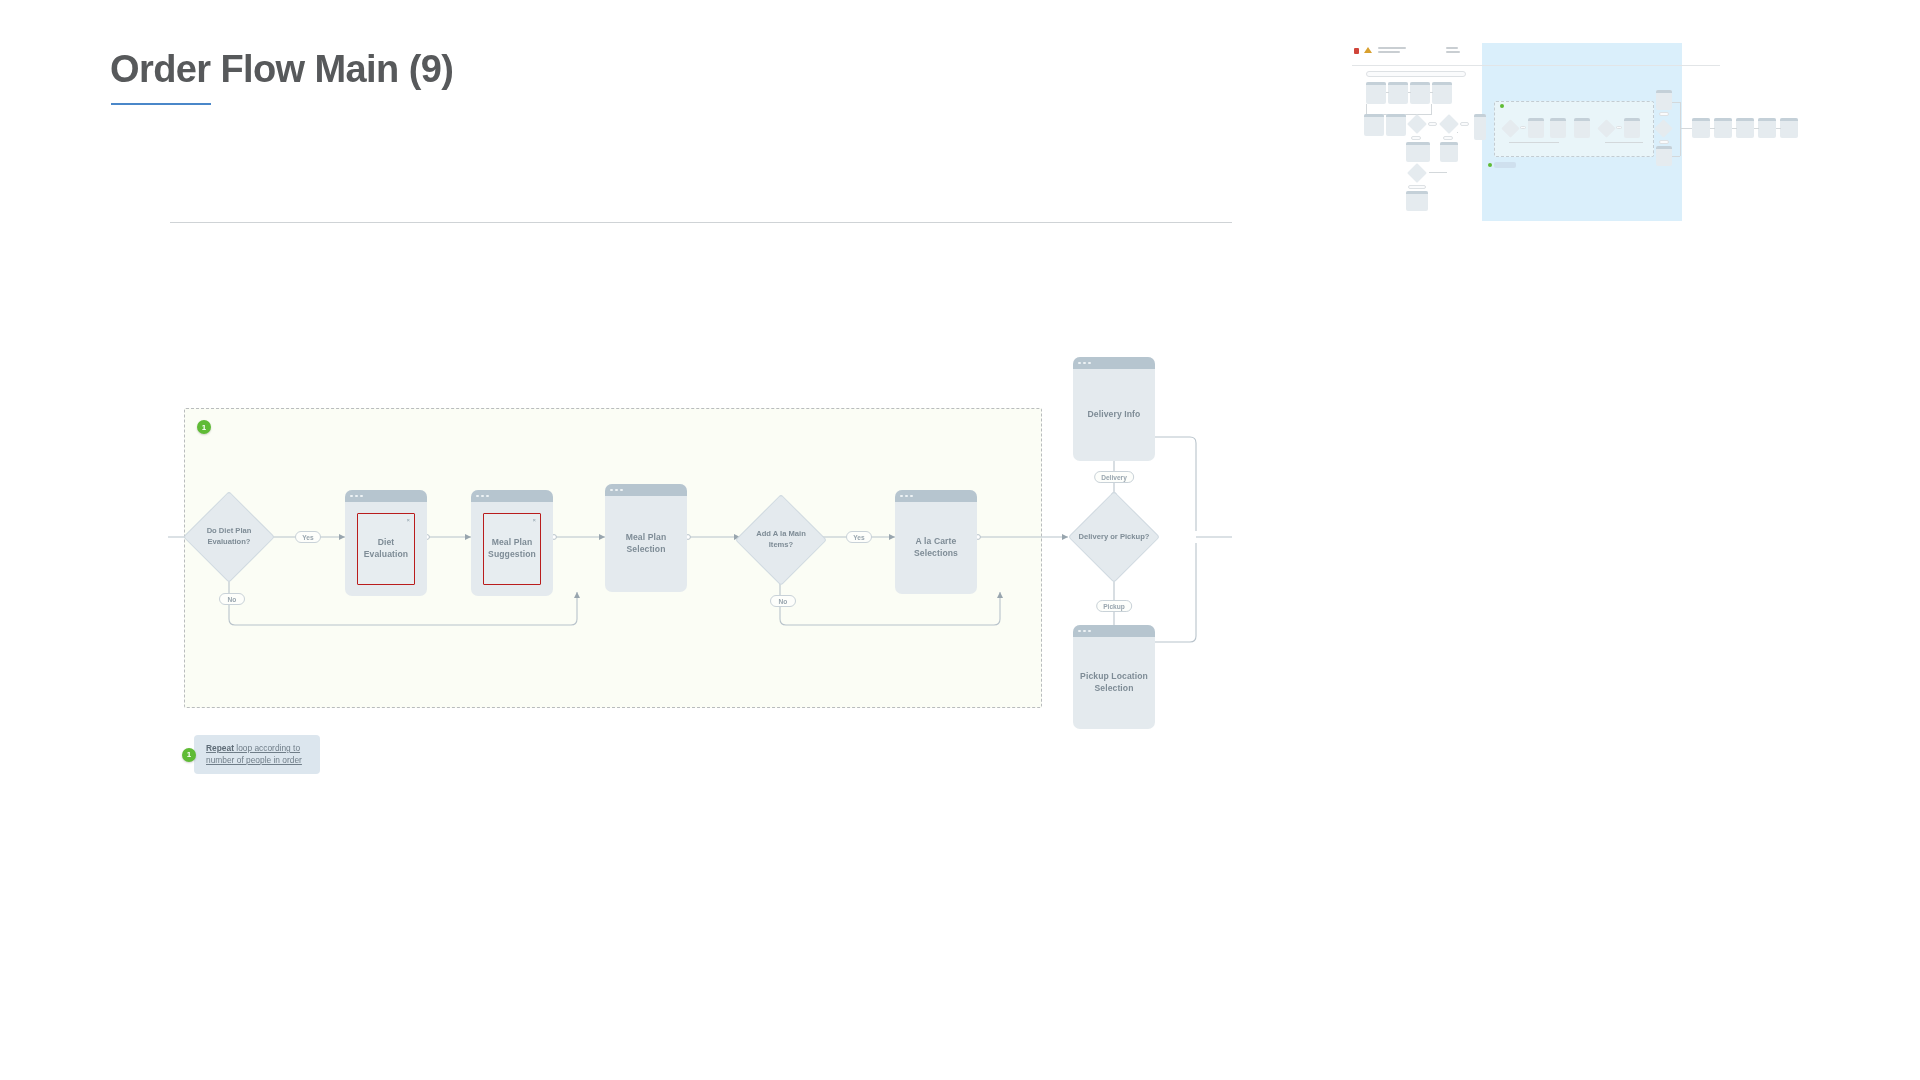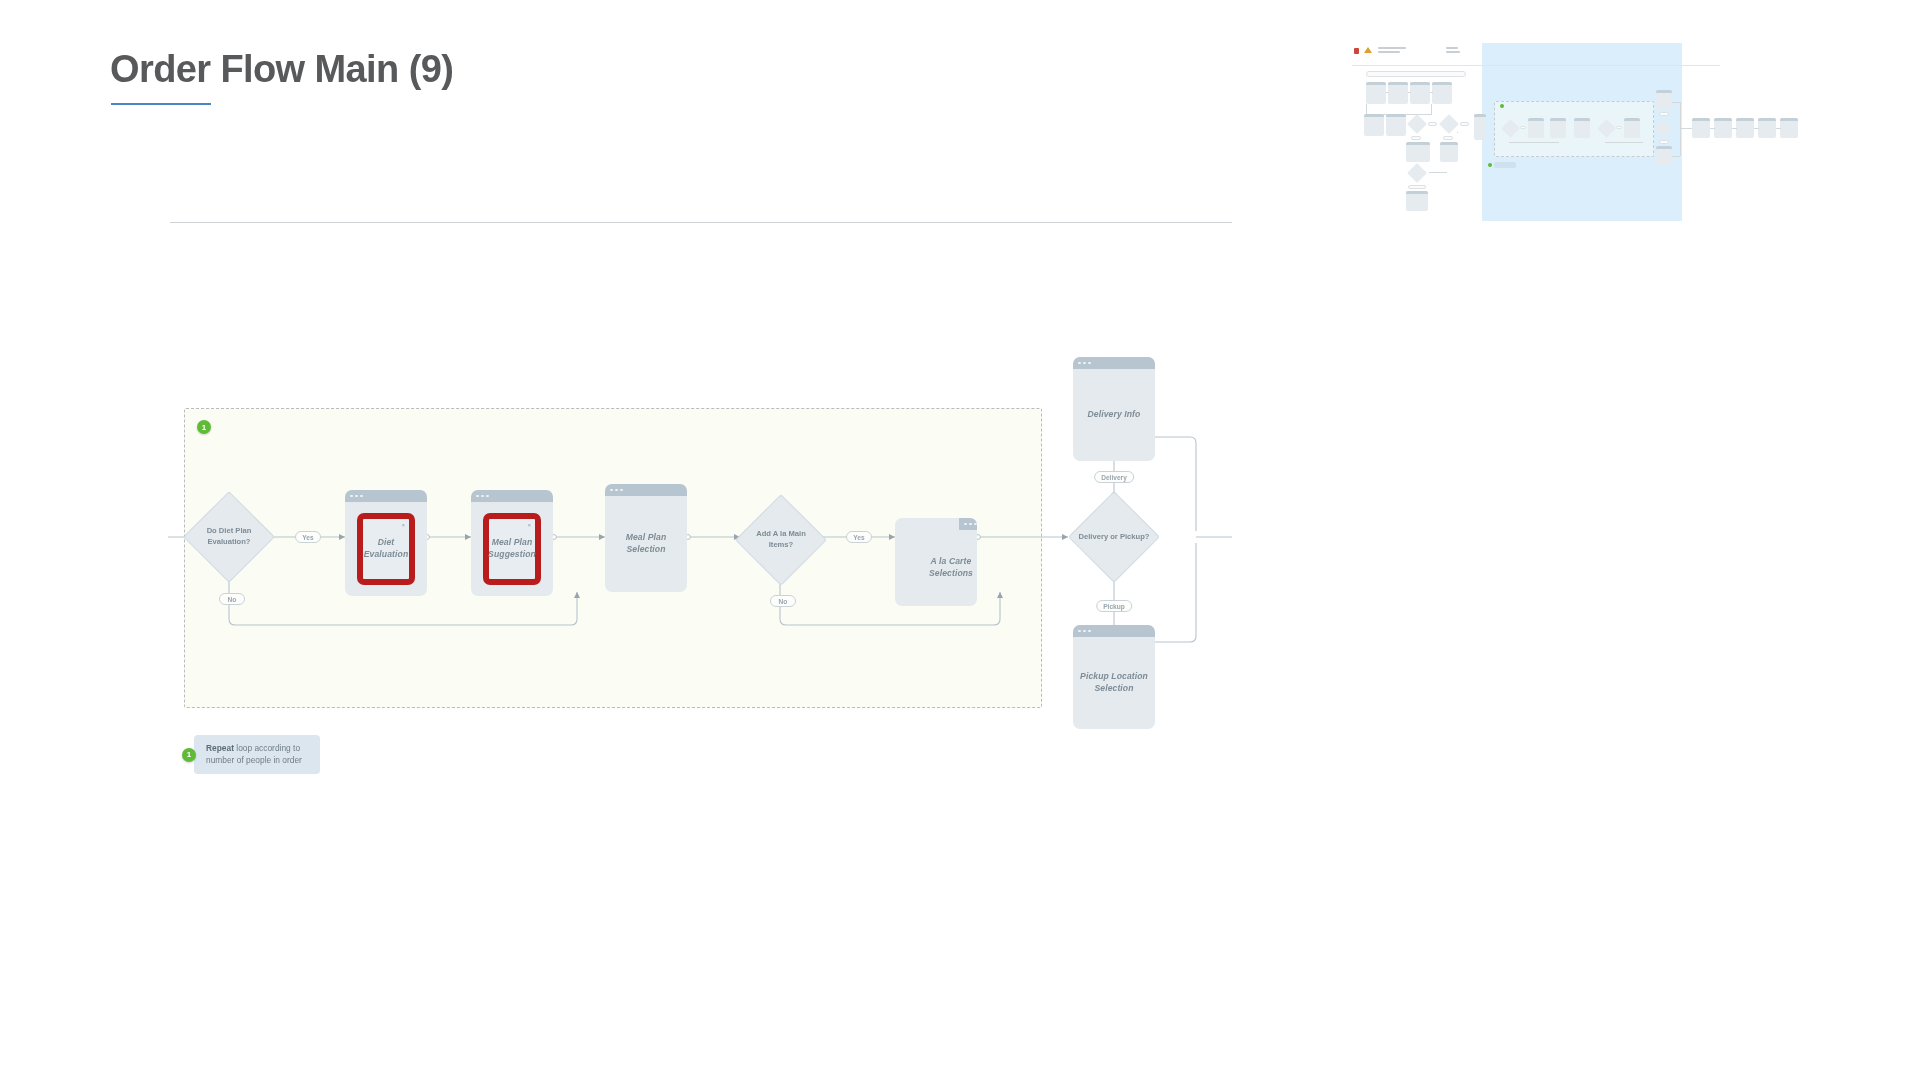--- a/index.html
+++ b/index.html
@@ -46,30 +46,30 @@
     border-radius: 7px;
     overflow: hidden;
     display: flex; flex-direction: column;
   }
   .win-bar {
     height: 12px; background: #b6c5cf;
     display: flex; align-items: center; gap: 2.5px;
     padding-left: 5px; flex: none;
   }
   .win-bar i { width: 2.6px; height: 2.6px; border-radius: 50%; background: #edf2f5; display:block; }
-  .win-body { flex: 1; position: relative; display: flex; align-items: center; justify-content: center; font-style: italic; }
+  .win-body { flex: 1; position: relative; display: flex; align-items: center; justify-content: center; }
   .win-label {
     font-size: 8.6px; font-weight: bold; color: #7e8c96;
     text-align: center; line-height: 1.35; letter-spacing: .1px;
     white-space: pre-line; padding: 0 4px;
   }
   
   .win-modal {
     position: absolute; left: 12px; right: 12px; top: 11px; bottom: 11px;
-    background: #e7edf0; border: 6px solid #b91c1c; border-radius: 7px;
+    background: #e7edf0; border: 1px solid #b91c1c; border-radius: 1px;
     display: flex; align-items: center; justify-content: center;
   }
   .win-modal .close-x {
     position: absolute; right: 4px; top: 3px;
     font-size: 6px; color: #8fa0ab; line-height: 1;
   }
 
   
   .diamond { position: absolute; }
   .diamond .dshape {
@@ -103,20 +103,21 @@
     box-shadow: 0 1px 2px rgba(0,0,0,.18);
   }
   .legend { position: absolute; left: 182px; top: 735px; display: flex; align-items: center; }
   .legend .badge-num { position: relative; left: 0; top: 0; z-index: 2; }
   .legend-bubble {
     position: relative; margin-left: -2px;
     background: #dce6ee; border-radius: 4px;
     padding: 7px 10px 8px 12px;
     font-size: 8.4px; color: #6f7d88; line-height: 1.45;
     max-width: 126px;
+    text-decoration: underline;
   }
   .legend-bubble:before {
     content:""; position:absolute; left:-4px; top: 50%; margin-top:-4px;
     border-top:4px solid transparent; border-bottom:4px solid transparent;
     border-right:5px solid #dce6ee;
   }
   .legend-bubble b { font-weight: bold; color: #5d6b76; }
 
   
   #minimap { position: absolute; left: 1352px; top: 44px; width: 448px; height: 180px; }
@@ -258,21 +259,21 @@
 Selection</span>
       </div>
     </div>
 
     <div class="diamond" style="left:735px; top:494px; width:92px; height:92px;">
       <div class="dshape"></div>
       <div class="dlabel">Add A la Main
 Items?</div>
     </div>
 
-    <div class="win" style="left:895px; top:518px; width:82px; height:88px;align-items:flex-end;">
+    <div class="win" style="left:895px; top:490px; width:82px; height:104px;">
       <div class="win-bar">
           <i></i>
           <i></i>
           <i></i>
         </div>
       <div class="win-body">
         <span class="win-label">A la Carte
 Selections</span>
       </div>
     </div>

